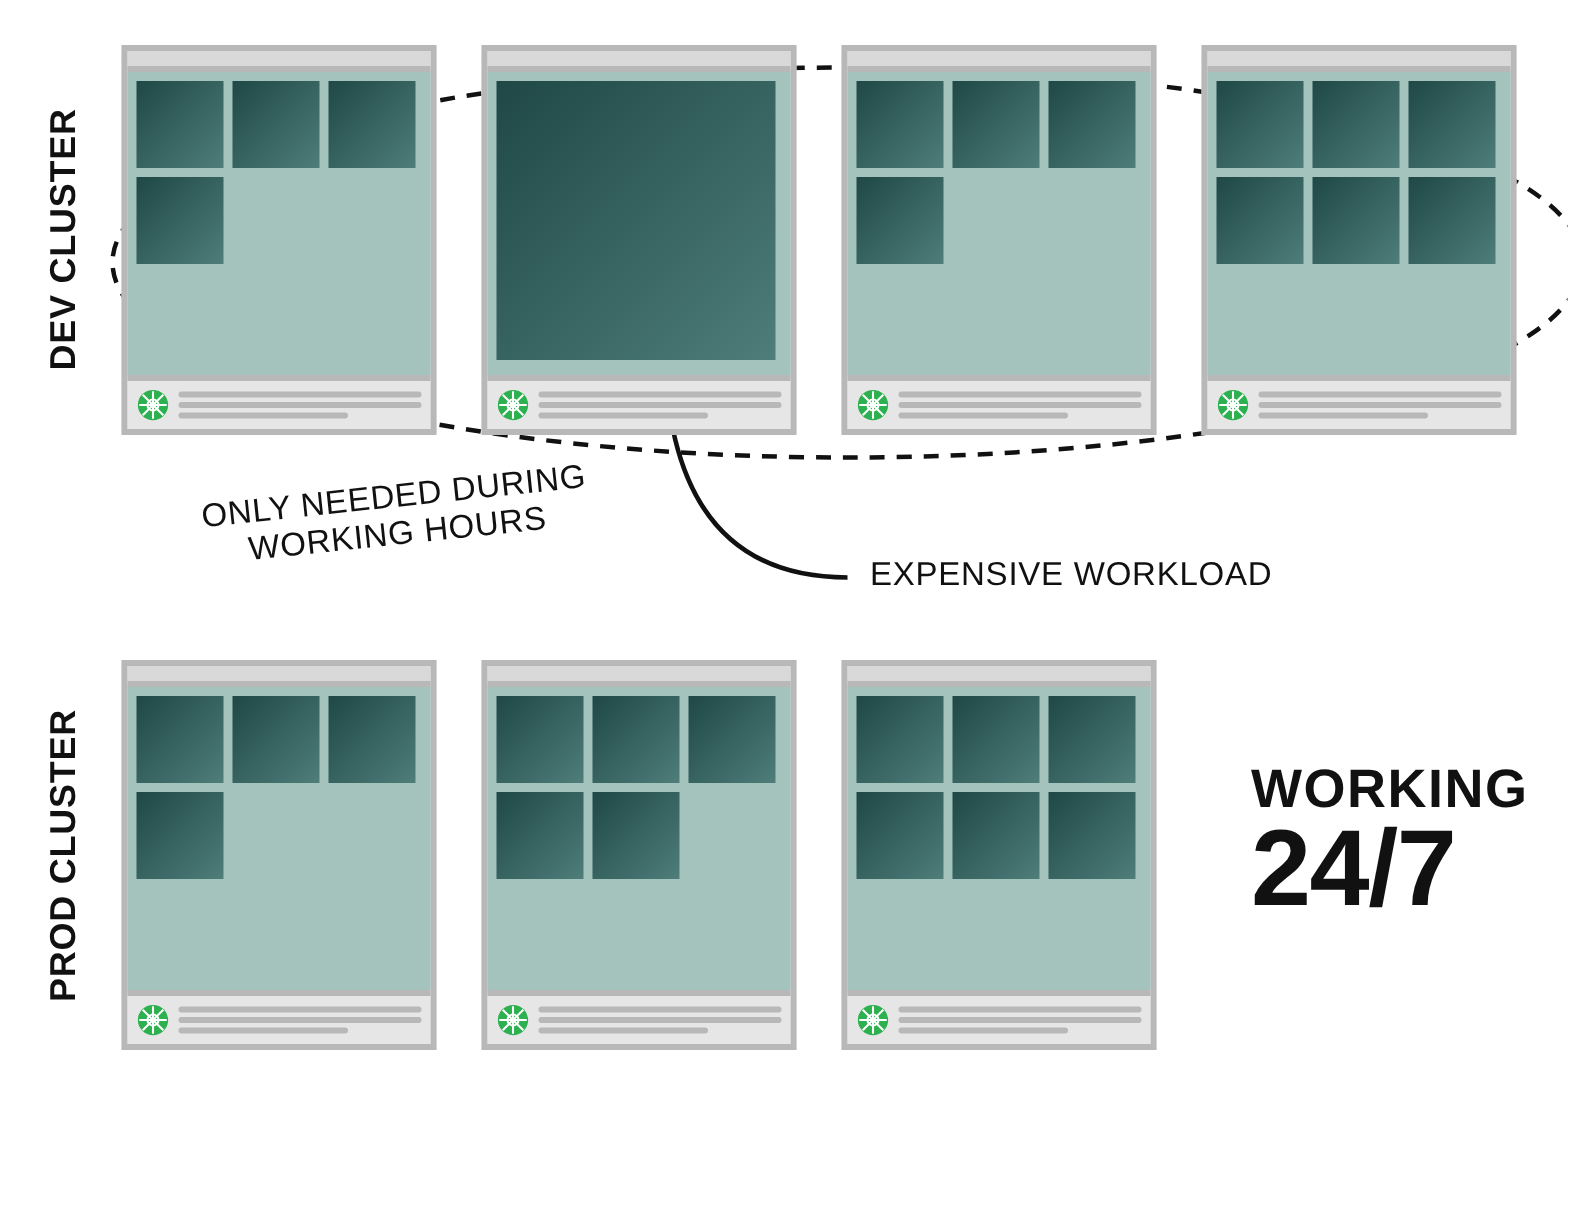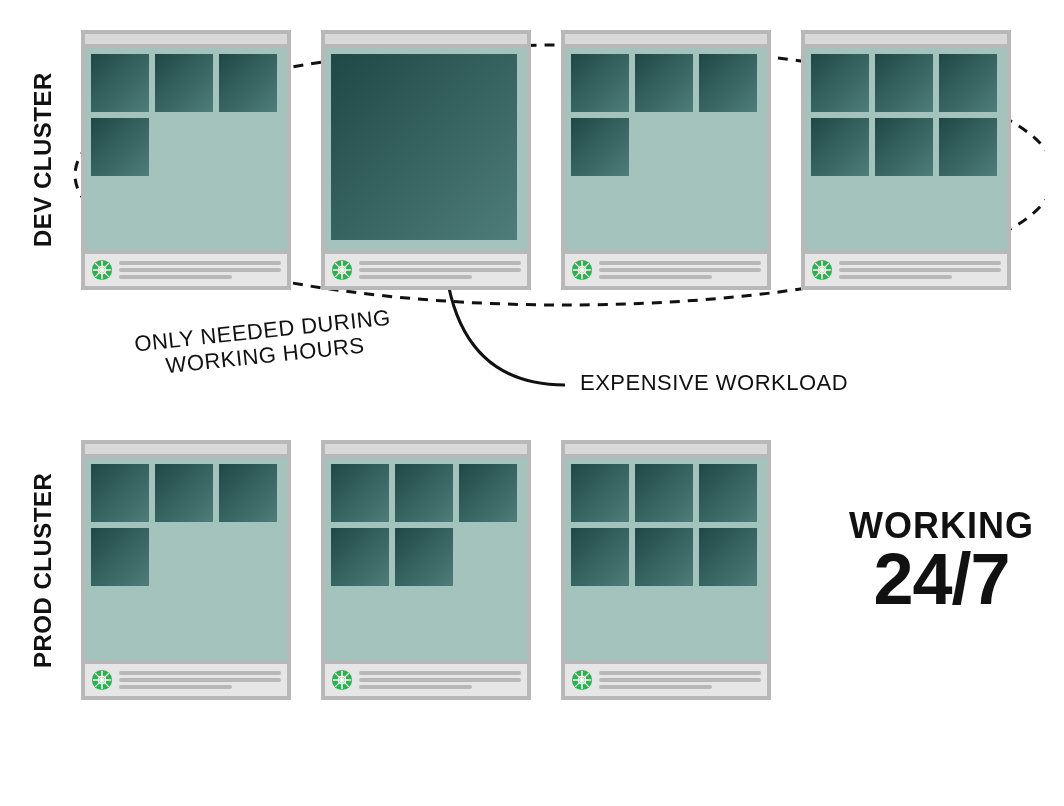--- a/index.html
+++ b/index.html
@@ -107,22 +107,22 @@
   .annotation {
     position: absolute;
     font-weight: 400;
     color: #111;
     font-family: Arial, sans-serif;
     font-stretch: condensed;
     letter-spacing: 0.5px;
   }
   .working-label {
     position: absolute;
-    right: 5px;
-    text-align: center;
+    right: 20px;
+    text-align: left;
     color: #111;
     font-family: Arial, sans-serif;
     font-stretch: condensed;
   }
   .working-label .w1 {
     font-size: 36px;
     font-weight: 800;
     letter-spacing: 1px;
   }
   .working-label .w2 {

